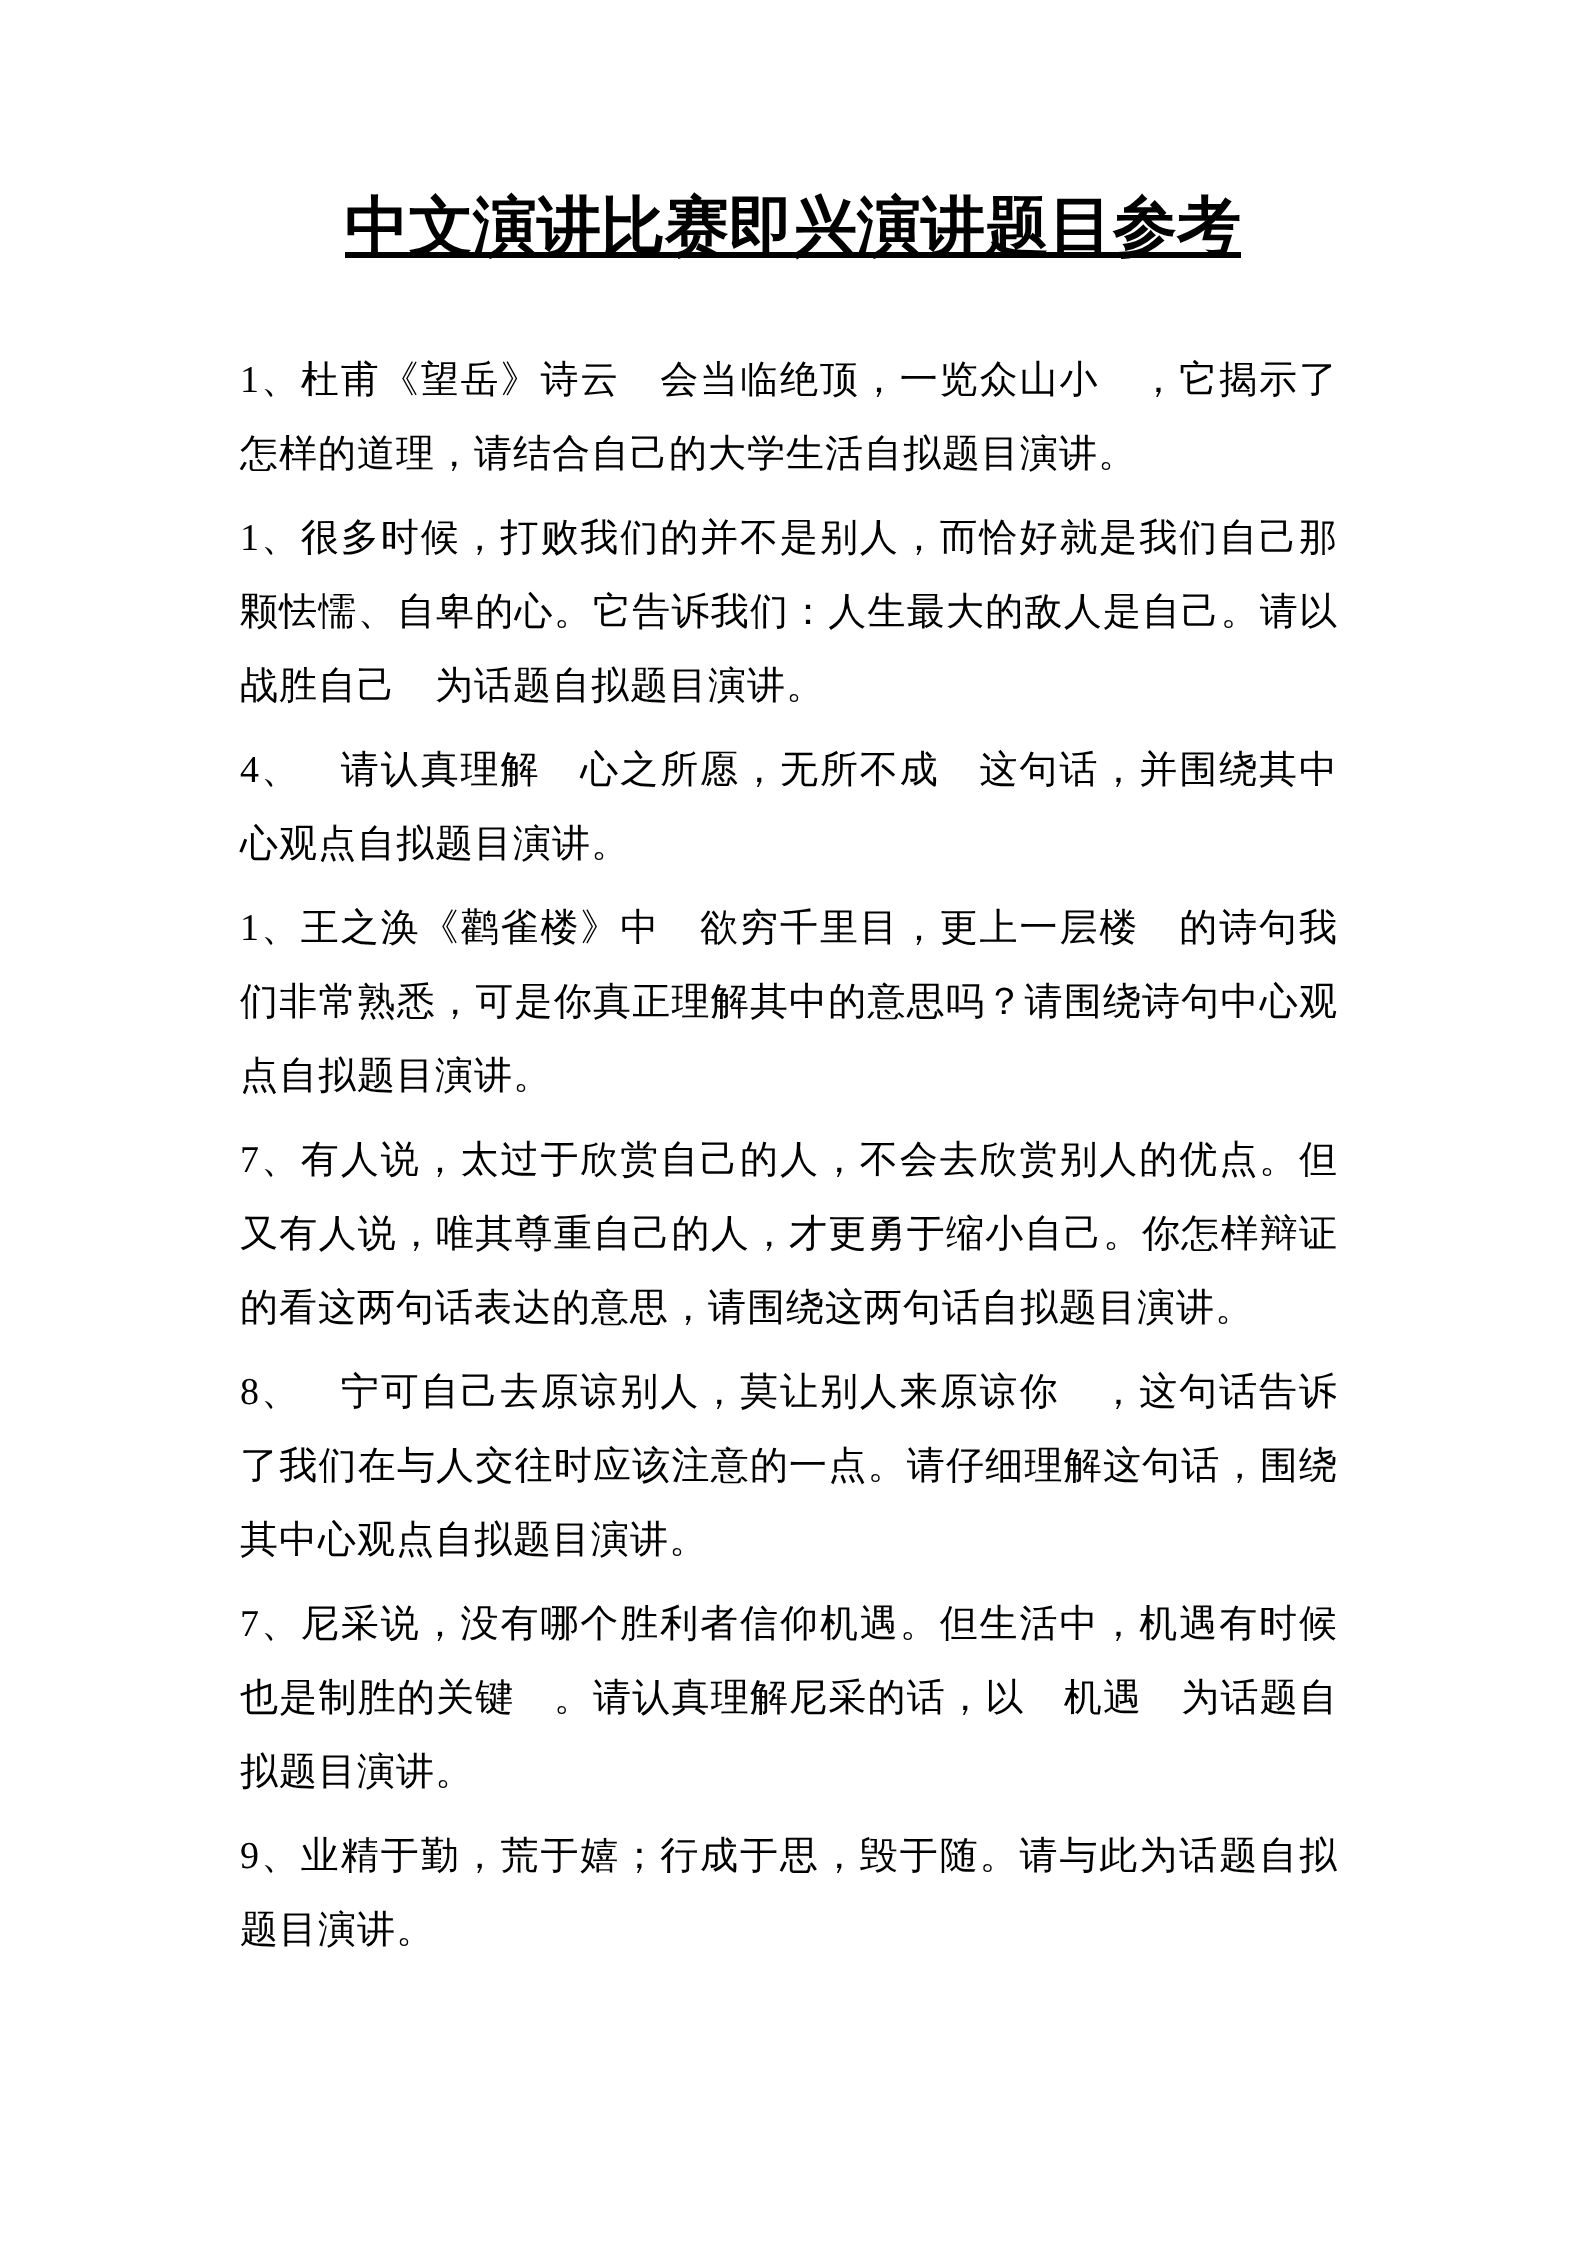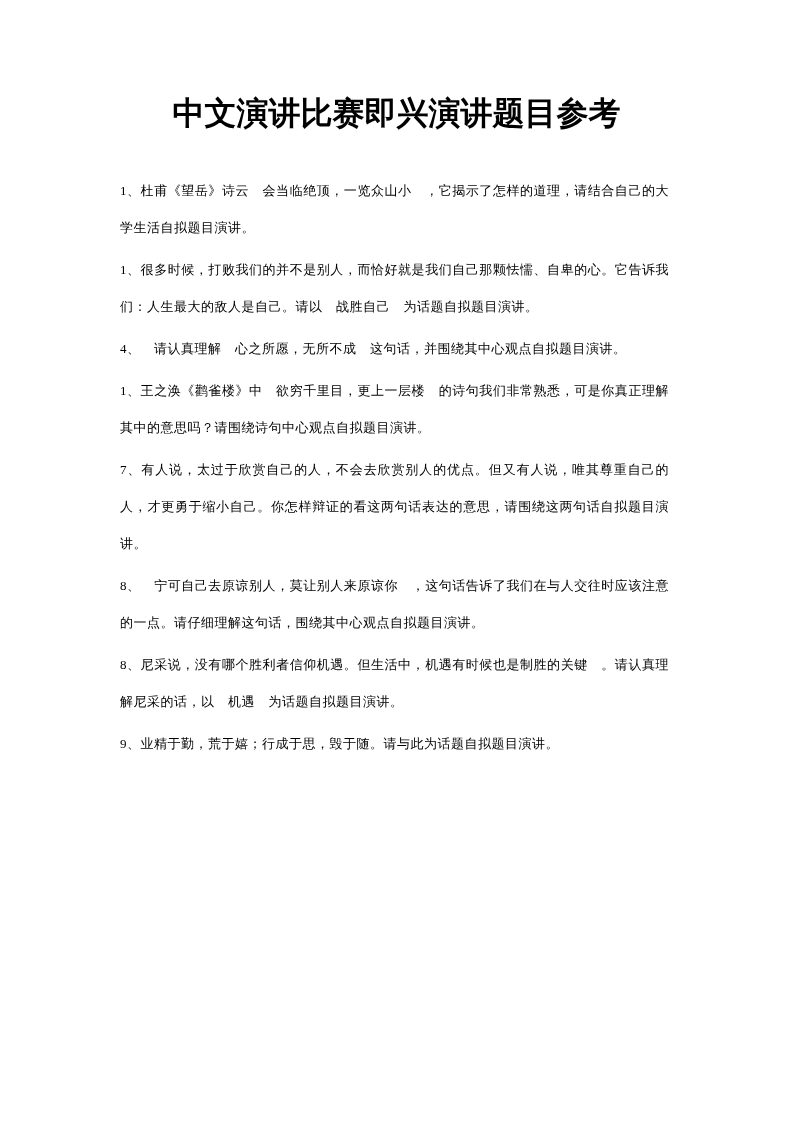--- a/index.html
+++ b/index.html
@@ -19,39 +19,40 @@
     color: #000000;
     overflow: hidden;
   }
   .doc-title {
     font-size: 32px;
     line-height: 46px;
     font-weight: bold;
     text-align: center;
     margin: 0 0 36px 0;
     white-space: nowrap;
+    text-decoration: underline;
   }
   .doc-body p.topic {
-    font-size: 13px;
+    font-size: 19px;
     line-height: 37px;
     margin: 0 4px 5px 0;
     text-align: justify;
     text-justify: inter-ideograph;
     letter-spacing: 0.5px;
   }
 </style>
 </head>
 <body>
 
 <div class="page">
   <h1 class="doc-title">中文演讲比赛即兴演讲题目参考</h1>
 
   <div class="doc-body">
     <p class="topic">1、杜甫《望岳》诗云　会当临绝顶，一览众山小　，它揭示了怎样的道理，请结合自己的大学生活自拟题目演讲。</p>
     <p class="topic">1、很多时候，打败我们的并不是别人，而恰好就是我们自己那颗怯懦、自卑的心。它告诉我们：人生最大的敌人是自己。请以　战胜自己　为话题自拟题目演讲。</p>
     <p class="topic">4、　请认真理解　心之所愿，无所不成　这句话，并围绕其中心观点自拟题目演讲。</p>
     <p class="topic">1、王之涣《鹳雀楼》中　欲穷千里目，更上一层楼　的诗句我们非常熟悉，可是你真正理解其中的意思吗？请围绕诗句中心观点自拟题目演讲。</p>
     <p class="topic">7、有人说，太过于欣赏自己的人，不会去欣赏别人的优点。但又有人说，唯其尊重自己的人，才更勇于缩小自己。你怎样辩证的看这两句话表达的意思，请围绕这两句话自拟题目演讲。</p>
     <p class="topic">8、　宁可自己去原谅别人，莫让别人来原谅你　，这句话告诉了我们在与人交往时应该注意的一点。请仔细理解这句话，围绕其中心观点自拟题目演讲。</p>
-    <p class="topic">8、尼采说，没有哪个胜利者信仰机遇。但生活中，机遇有时候也是制胜的关键　。请认真理解尼采的话，以　机遇　为话题自拟题目演讲。</p>
+    <p class="topic">7、尼采说，没有哪个胜利者信仰机遇。但生活中，机遇有时候也是制胜的关键　。请认真理解尼采的话，以　机遇　为话题自拟题目演讲。</p>
     <p class="topic">9、业精于勤，荒于嬉；行成于思，毁于随。请与此为话题自拟题目演讲。</p>
   </div>
 </div>
 
 </body></html>

